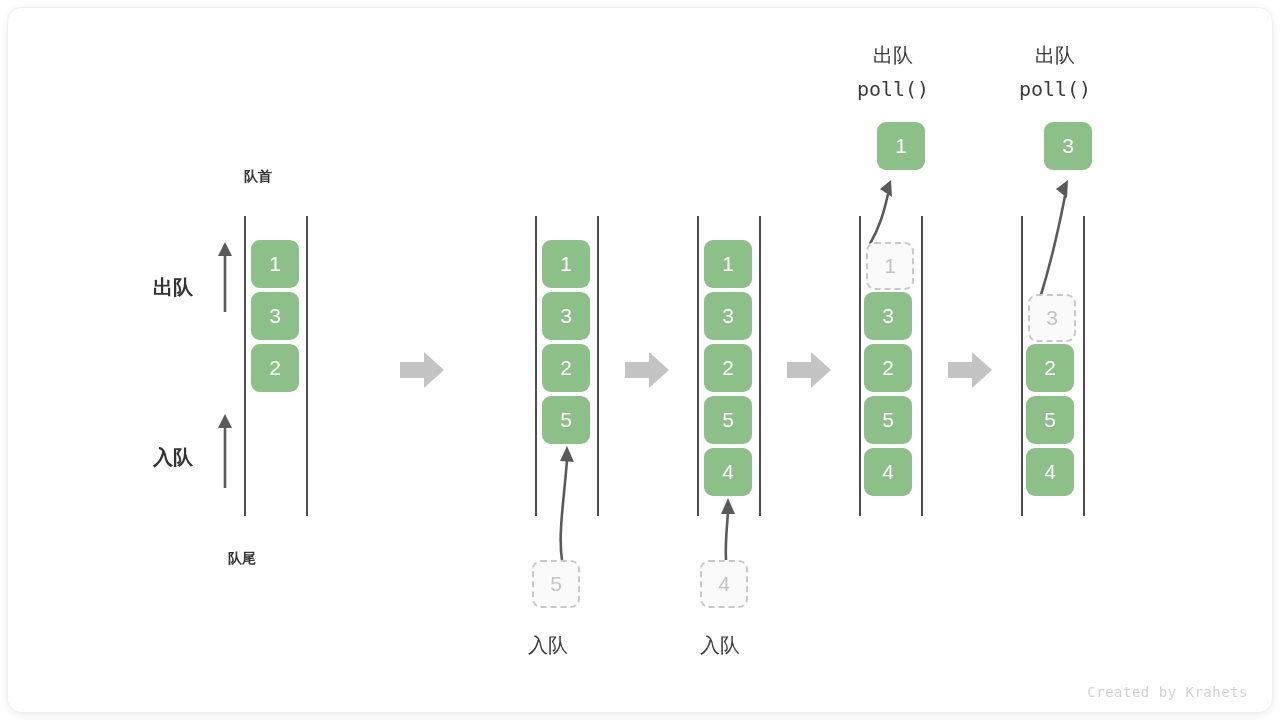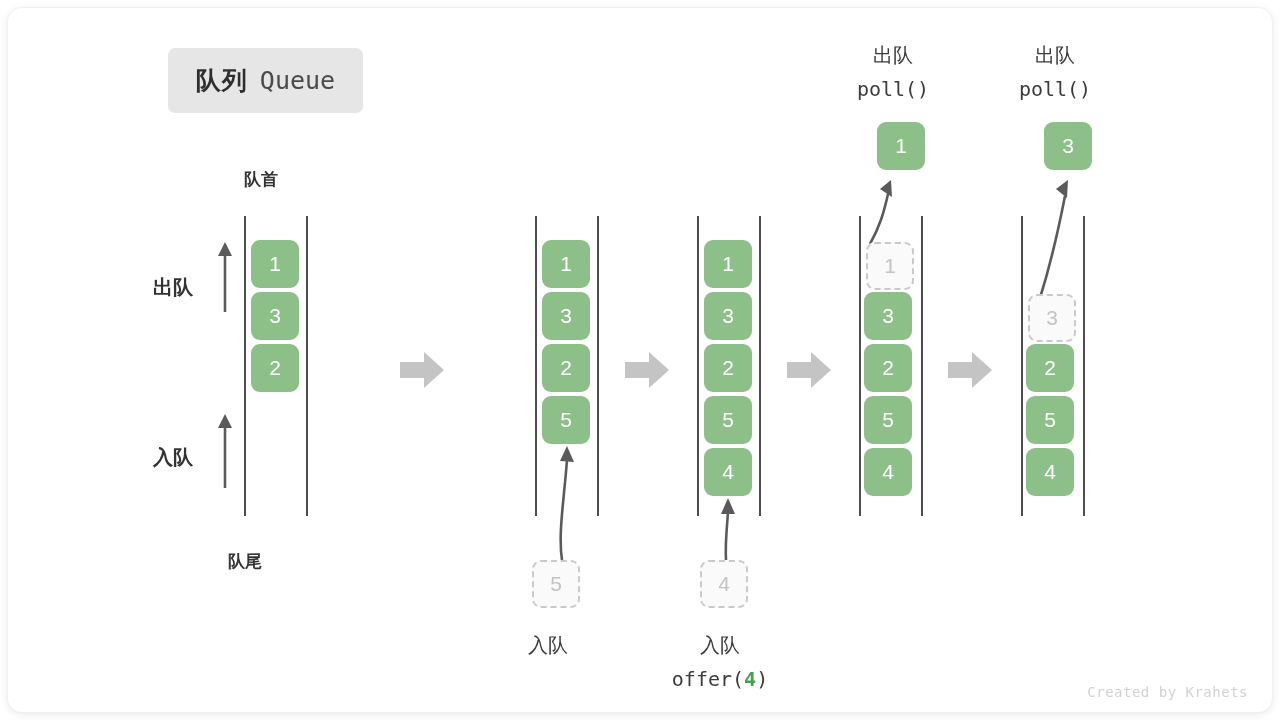--- a/index.html
+++ b/index.html
@@ -14,21 +14,21 @@
   .abs{position:absolute;}
 
   
   #title-badge{left:160px;top:40px;width:195px;height:65px;background:#e6e6e6;
                border-radius:7px;display:flex;align-items:center;justify-content:center;}
   #title-badge .cn{font-size:25px;font-weight:bold;color:#2e2e2e;letter-spacing:1px;}
   #title-badge .en{font-size:25px;color:#4a4a4a;margin-left:12px;
                    font-family:"DejaVu Sans Mono","Liberation Mono",monospace;}
 
   
-  .hdr-label{font-size:17px;font-weight:bold;color:#333;white-space:nowrap;}
+  .hdr-label{font-size:14px;font-weight:bold;color:#333;white-space:nowrap;}
   .side-label{font-size:20px;font-weight:bold;color:#333;white-space:nowrap;}
 
   .op-label{font-size:20px;color:#3b3b3b;white-space:nowrap;line-height:34px;text-align:center;}
   .op-label .mono{font-family:"DejaVu Sans Mono","Liberation Mono",monospace;font-size:20px;}
   .op-label .num{color:#4a9e52;font-weight:bold;}
 
   
   .rail{width:2px;background:#4d4d4d;}
 
   
@@ -44,24 +44,20 @@
   #watermark{right:24px;bottom:12px;font-size:14px;color:#d2d2d2;
              font-family:"DejaVu Sans Mono","Liberation Mono",monospace;letter-spacing:.5px;}
 
   svg{display:block;overflow:visible;}
 </style>
 </head>
 <body>
 
 <div id="canvas">
 
-  <div class="abs" id="title-badge">
-    <span class="cn">队列</span>
-    <span class="en">Queue</span>
-  </div>
 
   <div class="abs hdr-label" style="left:236px;top:160px;">队首</div>
   <div class="abs hdr-label" style="left:220px;top:542px;">队尾</div>
 
   <div class="abs side-label" style="left:145px;top:266px;">出队</div>
   <div class="abs side-label" style="left:145px;top:436px;">入队</div>
 
   <div class="abs" style="left:206px;top:232px;">
     <svg width="22" height="72" viewBox="0 0 22 72">
       <line x1="11" y1="72" x2="11" y2="12" stroke="#5a5a5a" stroke-width="2.6"></line>
@@ -123,21 +119,20 @@
 
   <div class="abs cell ghost" style="left:692px;top:552px;">4</div>
   <div class="abs" style="left:700px;top:482px;">
     <svg width="40" height="72" viewBox="0 0 40 72">
       <path d="M18 70 C 17 54, 19 36, 20 22" stroke="#5a5a5a" stroke-width="2.6" fill="none"></path>
       <path d="M20 8 L27 24 L13 24 Z" fill="#5a5a5a"></path>
     </svg>
   </div>
   <div class="abs op-label" style="left:612px;top:620px;width:200px;">
     <div>入队</div>
-    <div class="mono"><span>offer(</span><span class="num">4</span><span>)</span></div>
   </div>
 
   <div class="abs step-arrow" style="left:779px;top:342px;">
     <svg width="44" height="40" viewBox="0 0 44 40">
       <path d="M0 12 H24 V2 L44 20 L24 38 V28 H0 Z" fill="#c4c4c4"></path>
     </svg>
   </div>
 
   <div class="abs op-label" style="left:810px;top:30px;width:150px;">
     <div>出队</div>

